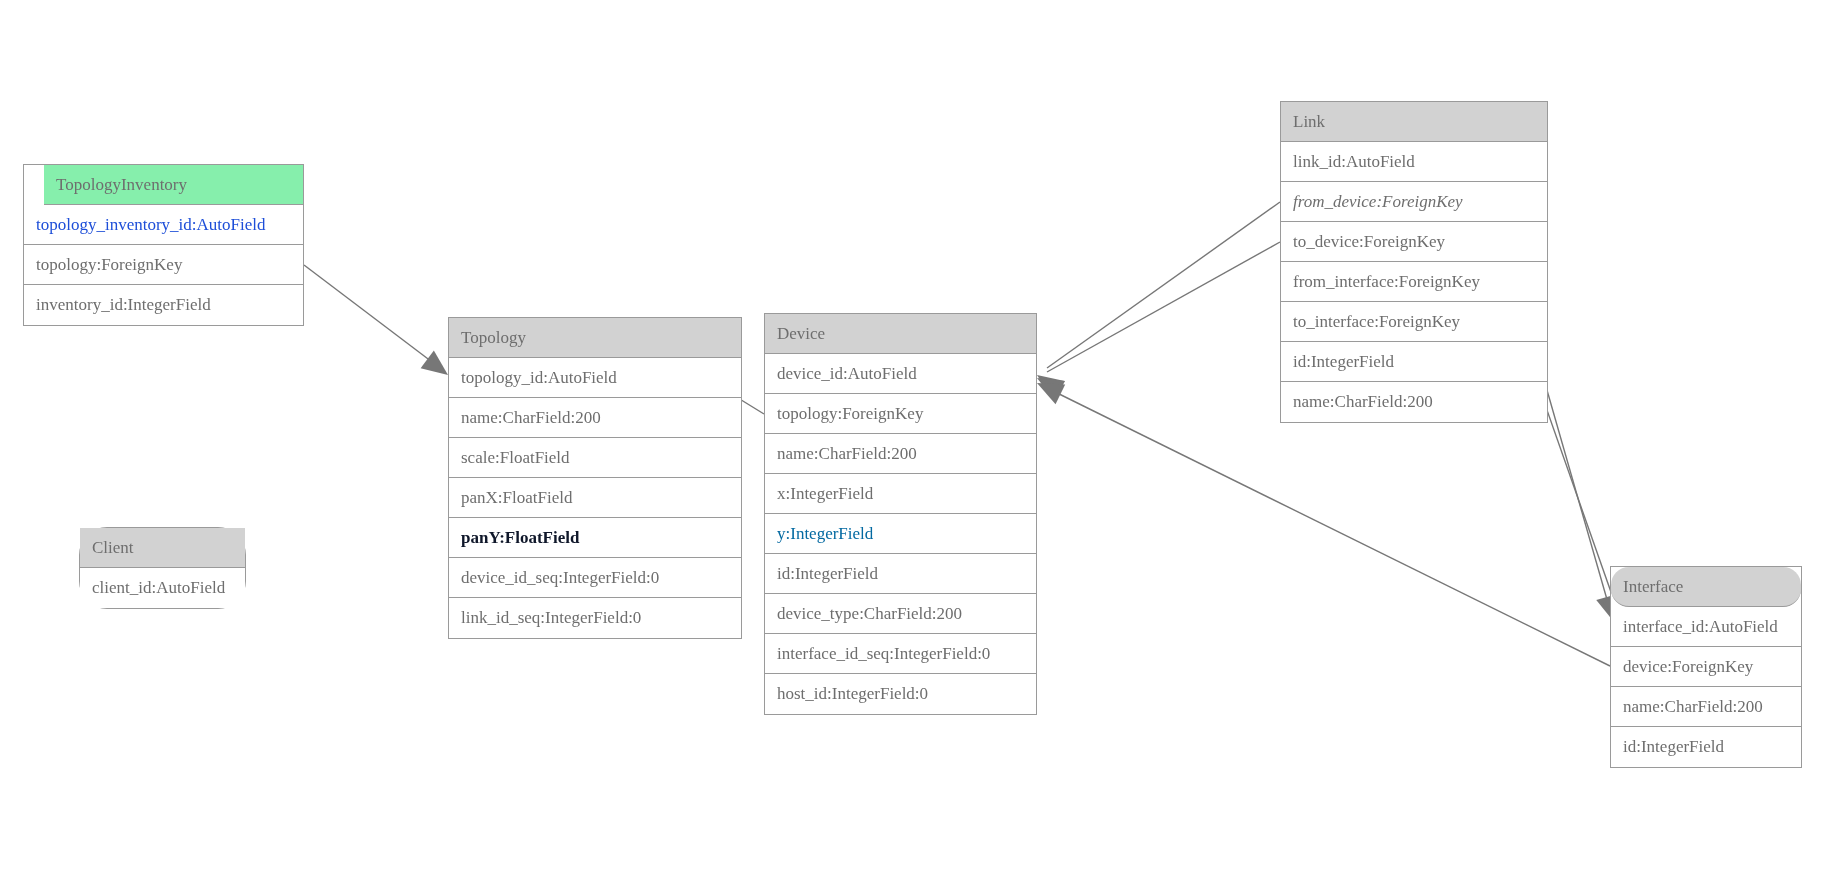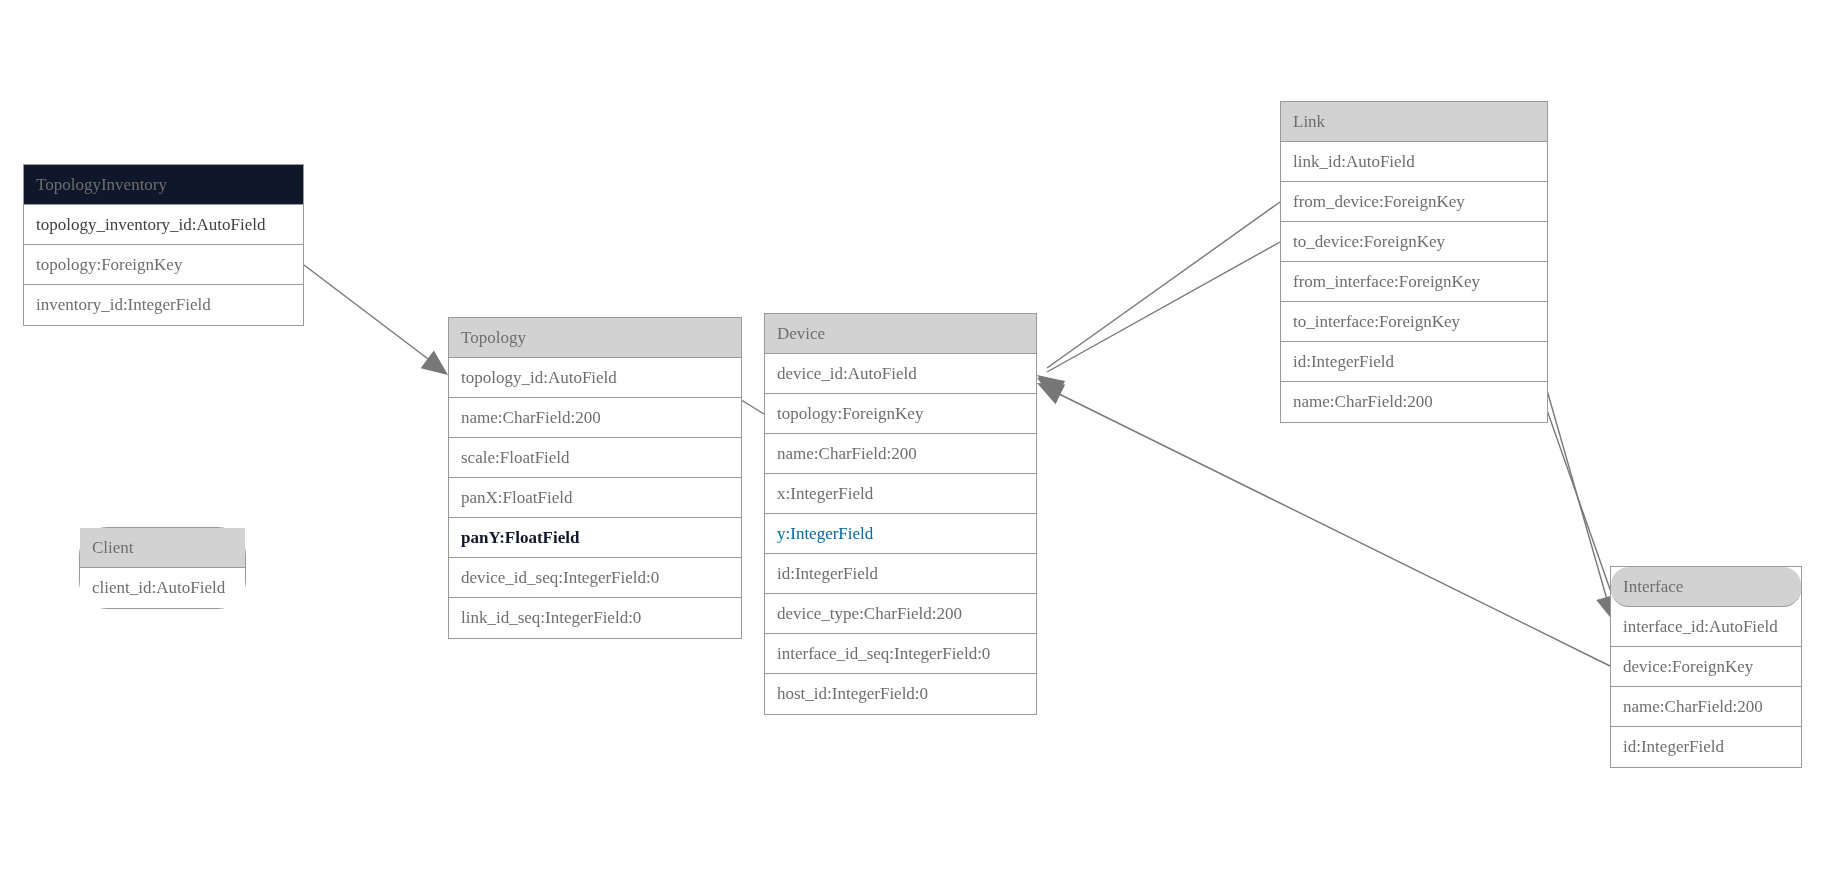--- a/index.html
+++ b/index.html
@@ -90,22 +90,22 @@
         <polygon points="0,0 -26,-11 -26,11" fill="#777777" transform="translate(1614,622) rotate(74)"></polygon>
       </g>
       <g>
         <path d="M 1516,322 L 1618,612" stroke="#777777" stroke-width="1.4" fill="none"></path>
         <polygon points="0,0 -26,-11 -26,11" fill="#777777" transform="translate(1622,624) rotate(71)"></polygon>
       </g>
     </svg>
 
   <div id="entity-layer">
       <div class="entity" style="left: 23px; top: 164px; width: 281px; border-color: rgb(154, 154, 154);">
-        <div class="entity-header" style="background: #0f172a; color: rgb(110, 110, 110); border-bottom-color: rgb(154, 154, 154);">TopologyInventory</div>
-        <div class="entity-field" style="color: #404040; border-bottom-color: rgb(154, 154, 154);">topology_inventory_id:AutoField</div>
+        <div class="entity-header" style="background: #86efac; color: rgb(110, 110, 110); border-bottom-color: rgb(154, 154, 154); margin-left: 20px;">TopologyInventory</div>
+        <div class="entity-field" style="color: #1d4ed8; border-bottom-color: rgb(154, 154, 154);">topology_inventory_id:AutoField</div>
         <div class="entity-field" style="color: rgb(110, 110, 110); border-bottom-color: rgb(154, 154, 154);">topology:ForeignKey</div>
         <div class="entity-field" style="color: rgb(110, 110, 110); border-bottom-color: rgb(154, 154, 154);">inventory_id:IntegerField</div>
       </div>
       <div class="entity" style="left: 79px; top: 527px; width: 167px; border-color: rgb(154, 154, 154); border-radius: 28px;">
         <div class="entity-header" style="background: rgb(210, 210, 210); color: rgb(110, 110, 110); border-bottom-color: rgb(154, 154, 154);">Client</div>
         <div class="entity-field" style="color: rgb(110, 110, 110); border-bottom-color: rgb(154, 154, 154);">client_id:AutoField</div>
       </div>
       <div class="entity" style="left: 448px; top: 317px; width: 294px; border-color: rgb(154, 154, 154);">
         <div class="entity-header" style="background: rgb(210, 210, 210); color: rgb(110, 110, 110); border-bottom-color: rgb(154, 154, 154);">Topology</div>
         <div class="entity-field" style="color: rgb(110, 110, 110); border-bottom-color: rgb(154, 154, 154);">topology_id:AutoField</div>
@@ -124,21 +124,21 @@
         <div class="entity-field" style="color: rgb(110, 110, 110); border-bottom-color: rgb(154, 154, 154);">x:IntegerField</div>
         <div class="entity-field" style="color: #0369a1; border-bottom-color: rgb(154, 154, 154);">y:IntegerField</div>
         <div class="entity-field" style="color: rgb(110, 110, 110); border-bottom-color: rgb(154, 154, 154);">id:IntegerField</div>
         <div class="entity-field" style="color: rgb(110, 110, 110); border-bottom-color: rgb(154, 154, 154);">device_type:CharField:200</div>
         <div class="entity-field" style="color: rgb(110, 110, 110); border-bottom-color: rgb(154, 154, 154);">interface_id_seq:IntegerField:0</div>
         <div class="entity-field" style="color: rgb(110, 110, 110); border-bottom-color: rgb(154, 154, 154);">host_id:IntegerField:0</div>
       </div>
       <div class="entity" style="left: 1280px; top: 101px; width: 268px; border-color: rgb(154, 154, 154);">
         <div class="entity-header" style="background: rgb(210, 210, 210); color: rgb(110, 110, 110); border-bottom-color: rgb(154, 154, 154);">Link</div>
         <div class="entity-field" style="color: rgb(110, 110, 110); border-bottom-color: rgb(154, 154, 154);">link_id:AutoField</div>
-        <div class="entity-field" style="color: rgb(110, 110, 110); border-bottom-color: rgb(154, 154, 154);">from_device:ForeignKey</div>
+        <div class="entity-field" style="color: rgb(110, 110, 110); border-bottom-color: rgb(154, 154, 154); font-style: italic;">from_device:ForeignKey</div>
         <div class="entity-field" style="color: rgb(110, 110, 110); border-bottom-color: rgb(154, 154, 154);">to_device:ForeignKey</div>
         <div class="entity-field" style="color: rgb(110, 110, 110); border-bottom-color: rgb(154, 154, 154);">from_interface:ForeignKey</div>
         <div class="entity-field" style="color: rgb(110, 110, 110); border-bottom-color: rgb(154, 154, 154);">to_interface:ForeignKey</div>
         <div class="entity-field" style="color: rgb(110, 110, 110); border-bottom-color: rgb(154, 154, 154);">id:IntegerField</div>
         <div class="entity-field" style="color: rgb(110, 110, 110); border-bottom-color: rgb(154, 154, 154);">name:CharField:200</div>
       </div>
       <div class="entity" style="left: 1610px; top: 566px; width: 192px; border-color: rgb(154, 154, 154);">
         <div class="entity-header" style="background: rgb(210, 210, 210); color: rgb(110, 110, 110); border-bottom-color: rgb(154, 154, 154); border-radius: 18px;">Interface</div>
         <div class="entity-field" style="color: rgb(110, 110, 110); border-bottom-color: rgb(154, 154, 154);">interface_id:AutoField</div>
         <div class="entity-field" style="color: rgb(110, 110, 110); border-bottom-color: rgb(154, 154, 154);">device:ForeignKey</div>

